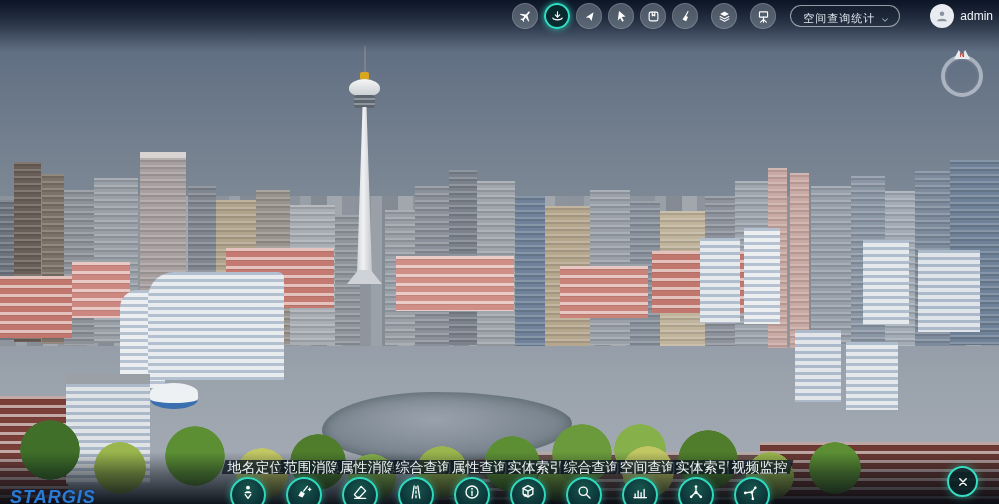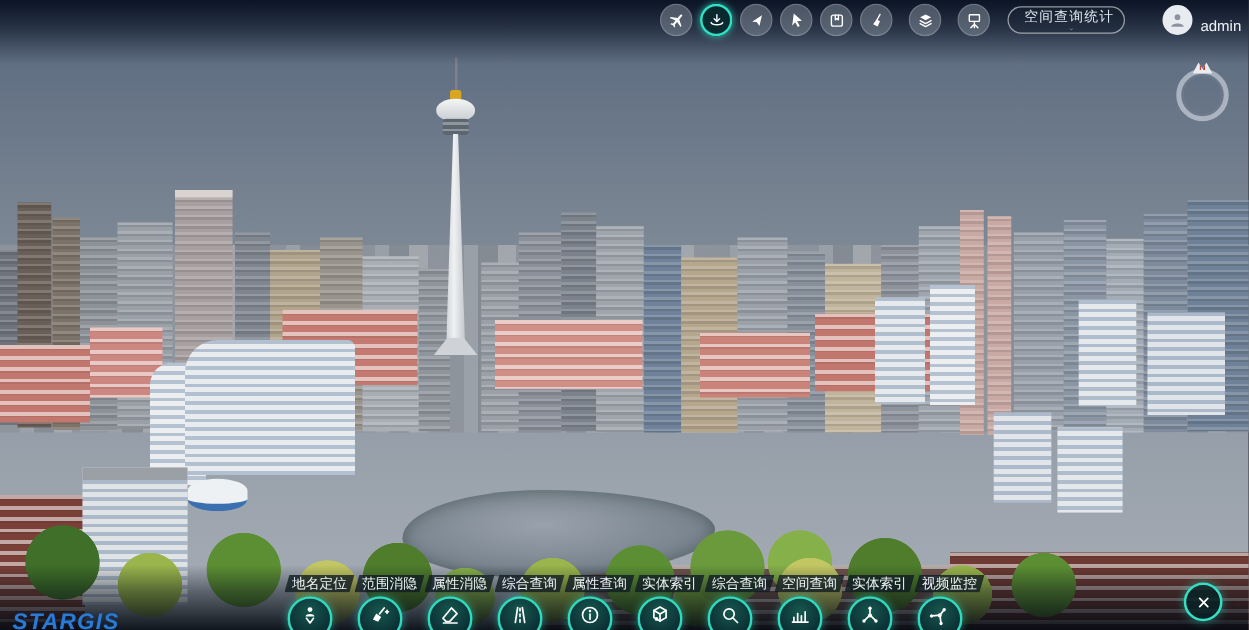--- a/index.html
+++ b/index.html
@@ -42,24 +42,24 @@
 
   
   .topbar{position:absolute;right:6px;top:3px;z-index:31;display:flex;align-items:center;}
   .tbtn{width:26px;height:26px;border-radius:50%;background:rgba(125,136,150,.55);
     display:flex;align-items:center;justify-content:center;margin-left:6px;cursor:pointer;
     box-shadow:inset 0 0 0 1px rgba(255,255,255,.18);}
   .tbtn svg{width:15px;height:15px;}
   .tbtn.active{background:rgba(8,42,46,.88);box-shadow:0 0 6px rgba(47,224,196,.8),inset 0 0 0 2px #2fe0c4;}
   .tbtn.gap{margin-left:13px;}
   .pill{height:22px;margin-left:14px;padding:0 8px 0 12px;border:1px solid rgba(255,255,255,.55);
-    border-radius:12px;background:rgba(25,36,52,.35);display:flex;align-items:center;cursor:pointer;flex-direction:column;}
+    border-radius:12px;background:rgba(25,36,52,.35);display:flex;align-items:flex-end;cursor:pointer;}
   .pill-label{font-size:11px;color:#dfe7ee;letter-spacing:1px;white-space:nowrap;}
   .pill svg{width:12px;height:12px;margin-left:4px;opacity:.8;}
-  .userbox{display:flex;align-items:flex-end;margin-left:16px;cursor:pointer;padding-left:14px;}
+  .userbox{display:flex;align-items:center;margin-left:16px;cursor:pointer;padding-left:14px;}
   .avatar{width:24px;height:24px;border-radius:50%;background:#e8ecf0;display:flex;align-items:center;justify-content:center;}
   .avatar svg{width:16px;height:16px;}
   .username{font-size:12px;color:#eef3f7;margin-left:6px;}
 
   
   .compass{position:absolute;left:941px;top:55px;width:42px;height:42px;z-index:30;border-radius:50%;
     border:4px solid rgba(225,232,238,.55);box-shadow:inset 0 0 0 2px rgba(120,130,145,.35);cursor:pointer;}
   .compass-n{position:absolute;left:50%;top:-9px;transform:translateX(-50%);width:16px;height:9px;
     background:#e9edf0;clip-path:polygon(0 100%,30% 0,50% 55%,70% 0,100% 100%);
     display:flex;align-items:flex-end;justify-content:center;
@@ -68,21 +68,21 @@
   
   .close-btn{position:absolute;left:947px;top:466px;width:31px;height:31px;z-index:31;border-radius:50%;
     background:rgba(8,34,38,.85);border:2px solid #34dfc3;display:flex;align-items:center;justify-content:center;
     cursor:pointer;box-shadow:0 0 8px rgba(40,220,190,.5);}
   .close-btn svg{width:14px;height:14px;}
 
   
   .dock{position:absolute;left:50%;bottom:0;transform:translateX(-50%);z-index:32;
     display:flex;align-items:flex-end;gap:20px;}
   .dock-item{display:flex;flex-direction:column;align-items:center;width:36px;cursor:pointer;}
-  .dock-label{background:rgba(14,26,34,.78);color:#eef3f6;font-size:11px;line-height:14px;
+  .dock-label{background:rgba(14,26,34,.78);color:#eef3f6;font-size:14px;line-height:14px;
     padding:0 6px;white-space:nowrap;margin-bottom:3px;
     clip-path:polygon(4px 0,100% 0,calc(100% - 4px) 100%,0 100%);margin-left:16px;}
   .dock-circle{width:36px;height:36px;border-radius:50%;margin-bottom:-9px;
     background:radial-gradient(circle at 50% 32%,#16574f 0%,#0c3236 65%,#082226 100%);
     border:2px solid #2fd9bd;box-shadow:0 0 7px rgba(47,217,189,.55);
     display:flex;align-items:center;justify-content:center;}
   .dock-circle svg{width:18px;height:18px;margin-bottom:6px;}
   svg .st{fill:none;stroke:#fff;stroke-width:1.8;stroke-linecap:round;stroke-linejoin:round;}
   svg .fl{fill:#fff;stroke:none;}
 </style>

